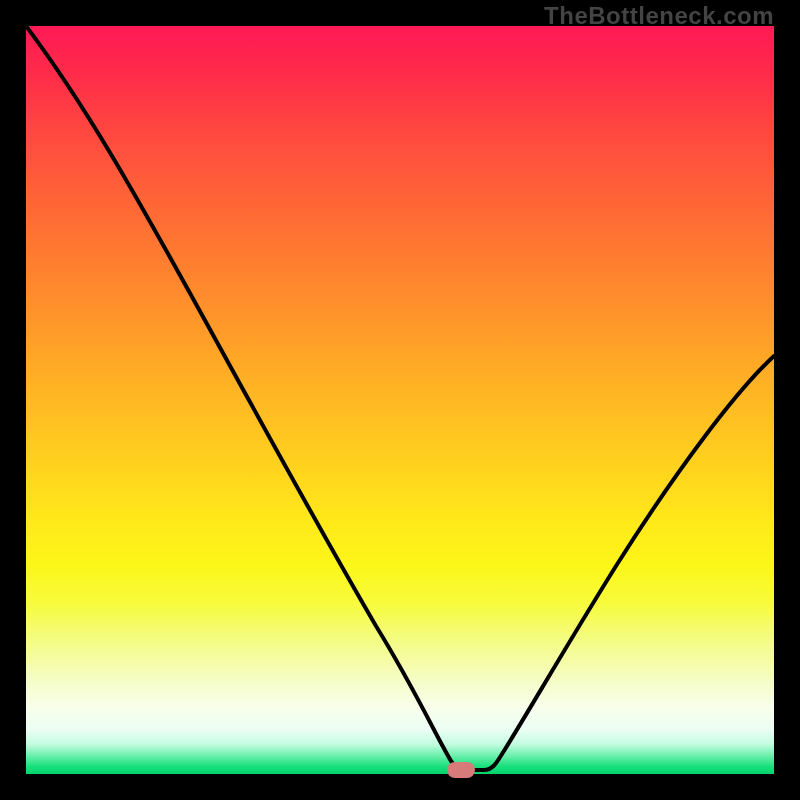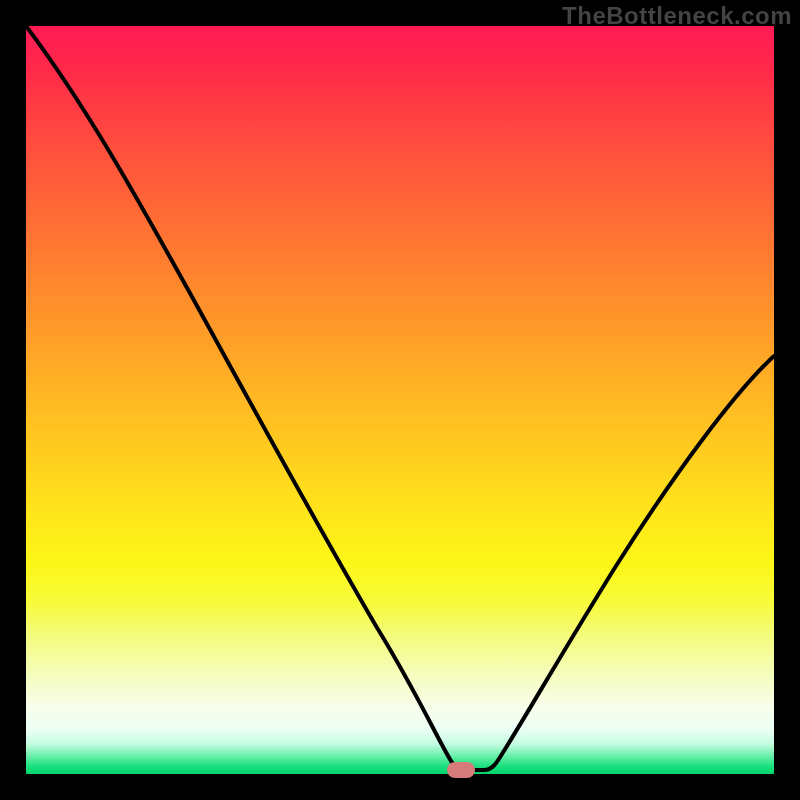--- a/index.html
+++ b/index.html
@@ -13,21 +13,21 @@
   }
   .container {
     position: relative;
     width: 800px;
     height: 800px;
     background: #000;
   }
   .watermark {
     position: absolute;
     top: 2px;
-    right: 8px;
+    right: 26px;
     color: #444;
     font-size: 24px;
     font-weight: 600;
     letter-spacing: 0.5px;
     z-index: 10;
   }
   .plot-area {
     position: absolute;
     left: 26px;
     top: 26px;

